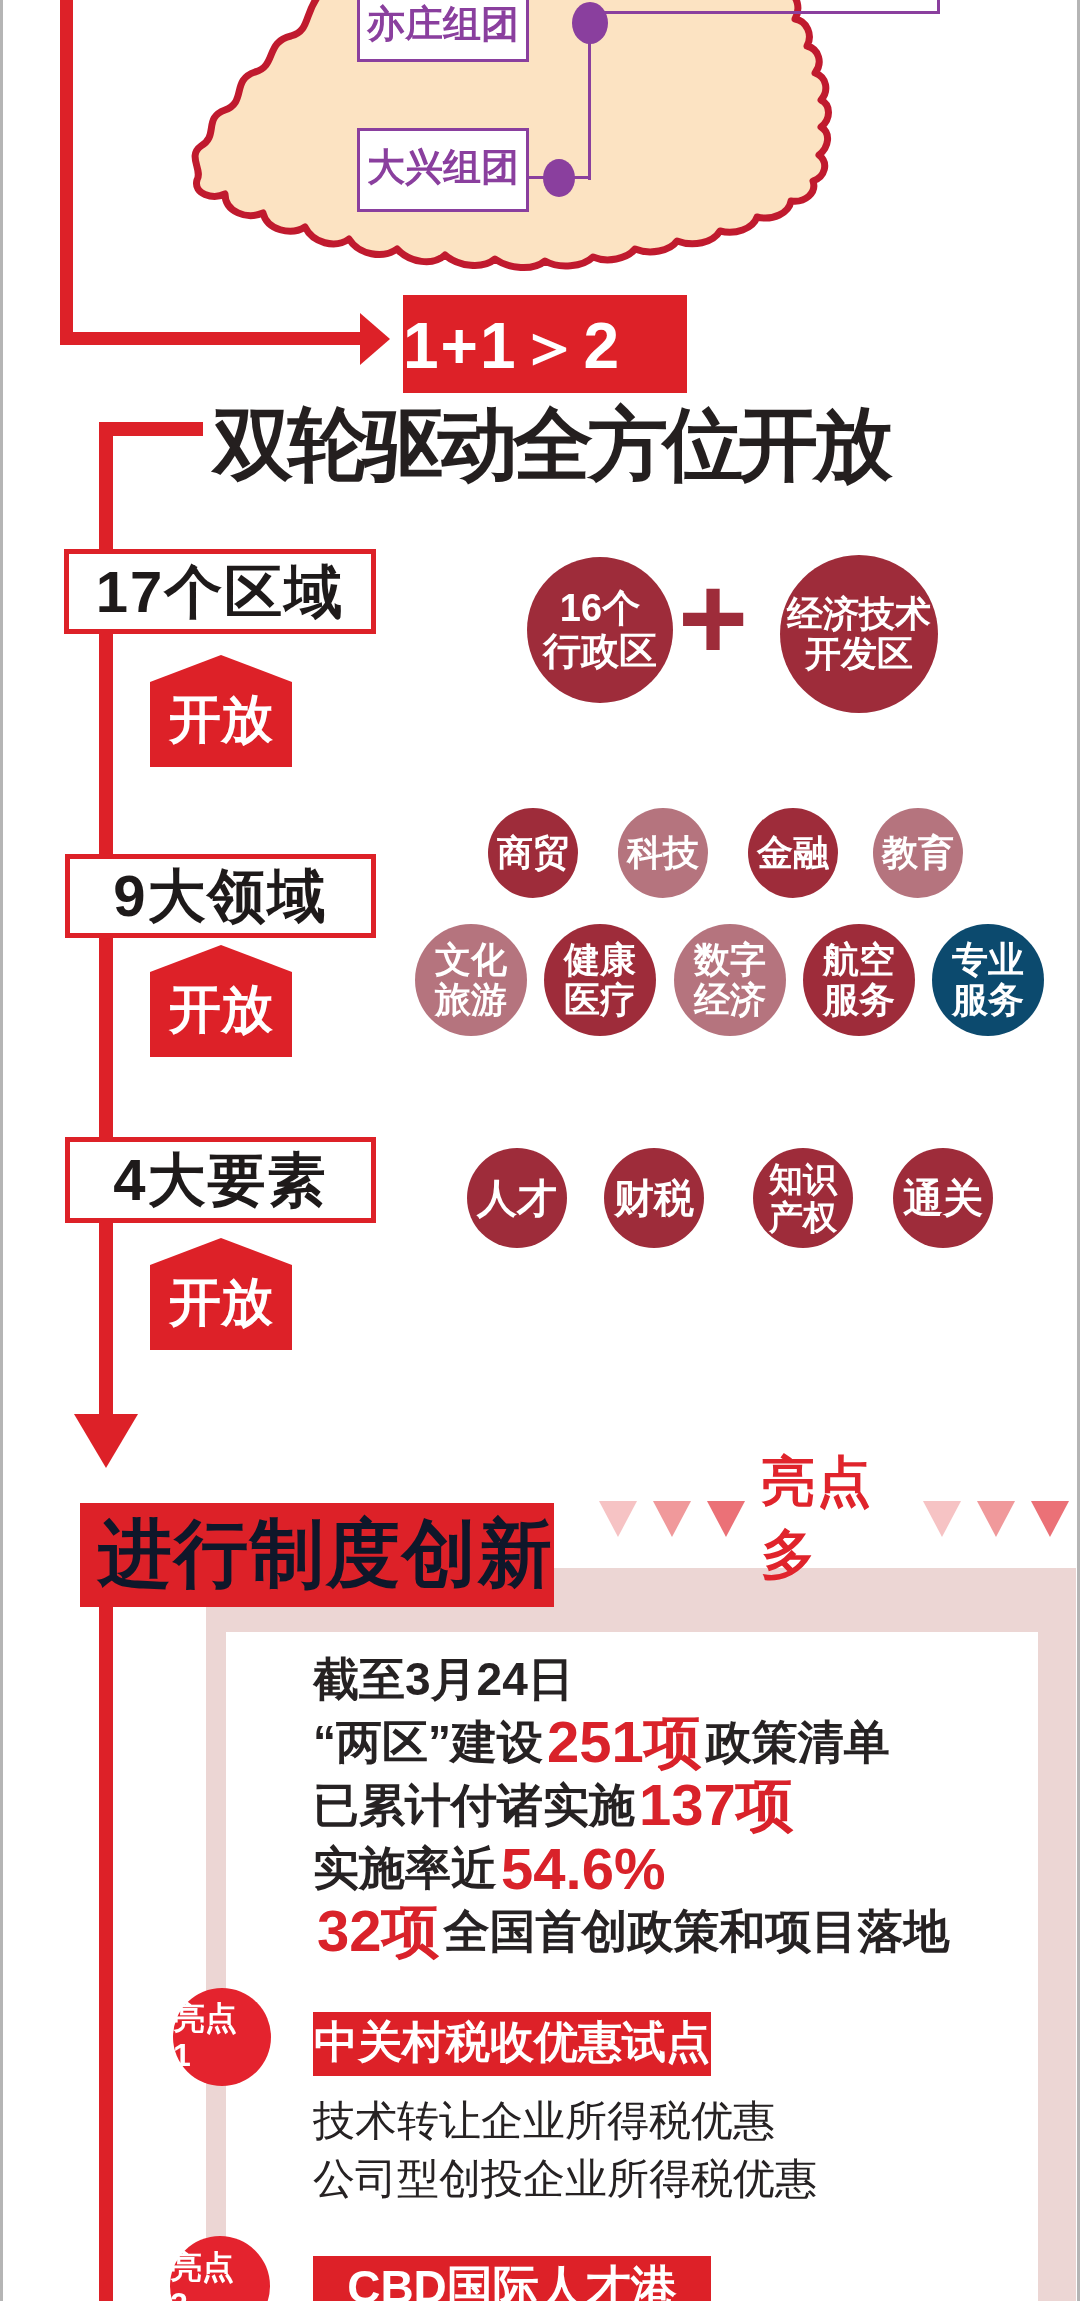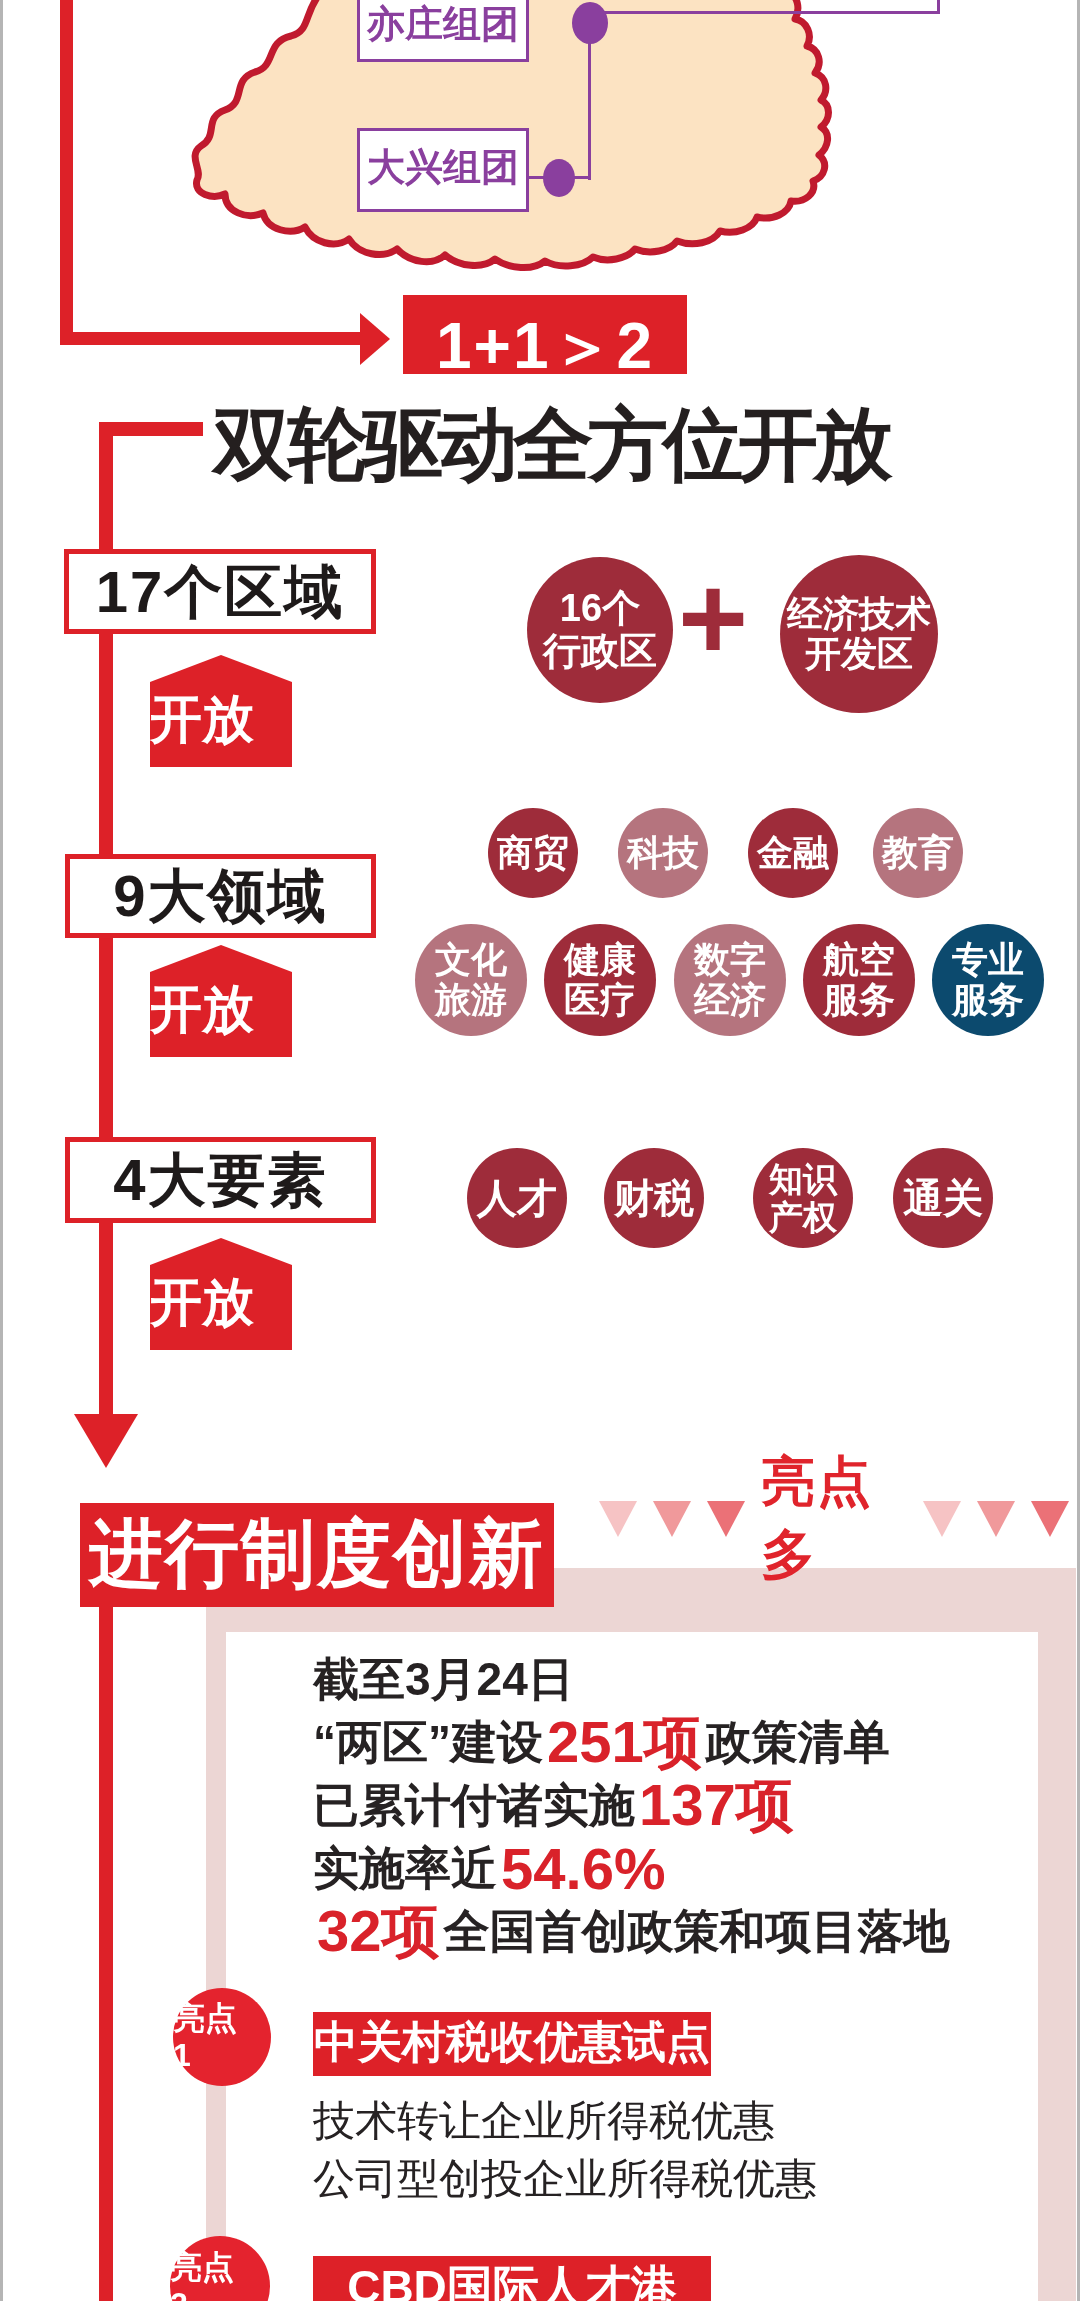--- a/index.html
+++ b/index.html
@@ -29,33 +29,33 @@
   #top-hbar{left:57px;top:332px;width:300px;height:13px;}
   #arrow-right{left:357px;top:313px;width:0;height:0;border-top:26px solid transparent;
                border-bottom:26px solid transparent;border-left:30px solid #dd2128;z-index:2;}
   #bracket-h{left:96px;top:422px;width:104px;height:14px;}
   #mid-vline{left:96px;top:422px;width:14px;height:995px;}
   #arrow-down{left:71px;top:1414px;width:0;height:0;border-left:32px solid transparent;
               border-right:32px solid transparent;border-top:54px solid #dd2128;z-index:2;}
   #bottom-vline{left:96px;top:1607px;width:14px;height:694px;}
 
   
-  #formula-badge{left:400px;top:295px;width:284px;height:79px;background:#dd2128;color:#fff;
-      font-size:64px;font-weight:900;text-align:center;line-height:102px;letter-spacing:2px;z-index:3;}
+  #formula-badge{left:400px;top:295px;width:284px;height:98px;background:#dd2128;color:#fff;
+      font-size:64px;font-weight:900;line-height:102px;letter-spacing:2px;z-index:3;}
   #main-title{left:210px;top:392px;width:680px;font-size:80px;font-weight:900;color:#241f1f;
       letter-spacing:-5px;white-space:nowrap;z-index:3;}
 
   
   .label-box{background:#fff;border:5px solid #dd2128;color:#1e1a1a;font-weight:900;
       font-size:58px;text-align:center;letter-spacing:2px;z-index:4;box-sizing:border-box;}
   #box-region{left:61px;top:549px;width:312px;height:85px;line-height:75px;}
   #box-fields{left:62px;top:854px;width:311px;height:84px;line-height:74px;}
   #box-factors{left:62px;top:1137px;width:311px;height:86px;line-height:76px;}
   .open-tag{width:142px;height:112px;background:#dd2128;color:#fff;font-weight:900;font-size:52px;
-      text-align:center;padding-top:0;display:flex;align-items:flex-end;
+      text-align:center;padding-top:0;display:flex;align-items:flex-end;justify-content:center;
       clip-path:polygon(50% 0%,100% 24%,100% 100%,0% 100%,0% 24%);z-index:4;}
   .open-tag span{margin-bottom:12px;}
   #tag1{left:147px;top:655px;}
   #tag2{left:147px;top:945px;}
   #tag3{left:147px;top:1238px;}
 
   
   .circle{border-radius:50%;color:#fff;font-weight:700;display:flex;align-items:center;
       justify-content:center;text-align:center;white-space:pre-line;z-index:3;line-height:1.12;}
   .dark{background:#9e2c3a;} .light{background:#b5747e;} .medium{background:#0c4a6e;}
@@ -66,22 +66,22 @@
   .row1c{top:808px;width:90px;height:90px;font-size:36px;}
   #f-r1-0{left:485px;} #f-r1-1{left:615px;} #f-r1-2{left:745px;} #f-r1-3{left:870px;}
   .row2c{top:924px;width:112px;height:112px;font-size:36px;}
   #f-r2-0{left:412px;} #f-r2-1{left:541px;} #f-r2-2{left:671px;} #f-r2-3{left:800px;} #f-r2-4{left:929px;}
   .rowfc{top:1148px;width:100px;height:100px;font-size:40px;}
   #fa-0{left:464px;} #fa-1{left:601px;} #fa-2{left:750px;font-size:34px;} #fa-3{left:890px;}
 
   
   #pink-panel{left:203px;top:1568px;width:870px;height:733px;background:#ecd6d4;z-index:1;}
   #white-panel{left:223px;top:1632px;width:812px;height:669px;background:#ffffff;z-index:2;}
-  #banner{left:77px;top:1503px;width:474px;height:104px;background:#dd2128;color:#ffffff;
-      font-size:74px;font-weight:900;text-align:center;line-height:102px;letter-spacing:2px;z-index:5;}
+  #banner{left:77px;top:1503px;width:474px;height:104px;background:#dd2128;color:#0f172a;
+      font-size:74px;font-weight:900;text-align:right;line-height:102px;letter-spacing:2px;z-index:5;}
   #ribbon{left:588px;top:1490px;height:58px;display:flex;align-items:center;z-index:5;}
   .tri{width:0;height:0;border-left:19px solid transparent;border-right:19px solid transparent;
       border-top:36px solid #f0a0a2;margin:0 8px;}
   .tri.t1{border-top-color:#f6c3c4;} .tri.t2{border-top-color:#f0999b;} .tri.t3{border-top-color:#eb7177;}
   #ribbon-text{color:#e0242c;font-size:54px;font-weight:900;margin:0 8px;letter-spacing:2px;}
 
   #stats{left:310px;top:1648px;width:700px;z-index:6;}
   .stat-line{height:63px;display:flex;align-items:center;color:#262223;font-size:46px;font-weight:600;}
   .stat-line .hl{color:#d9222a;font-size:58px;font-weight:700;padding:0 4px;}
 

